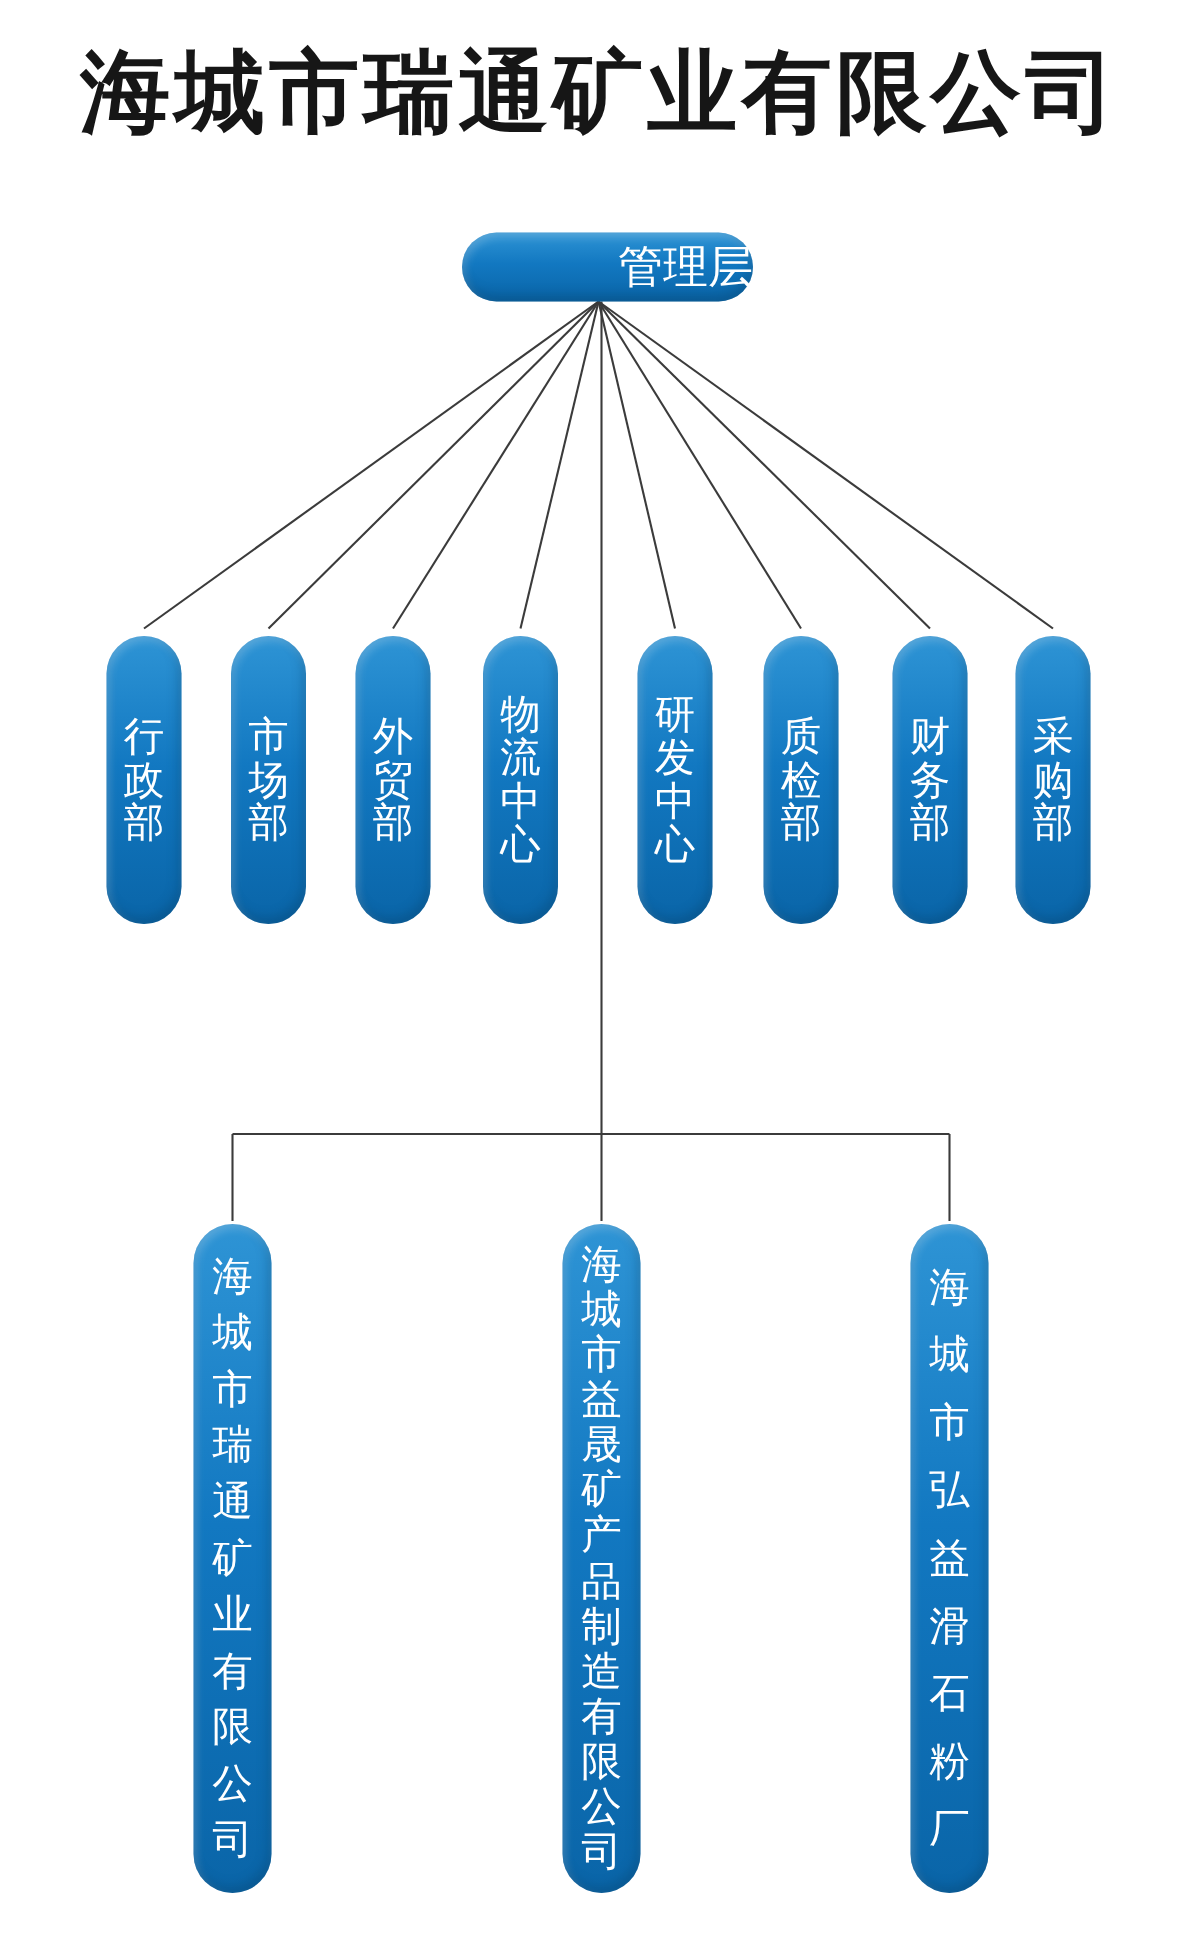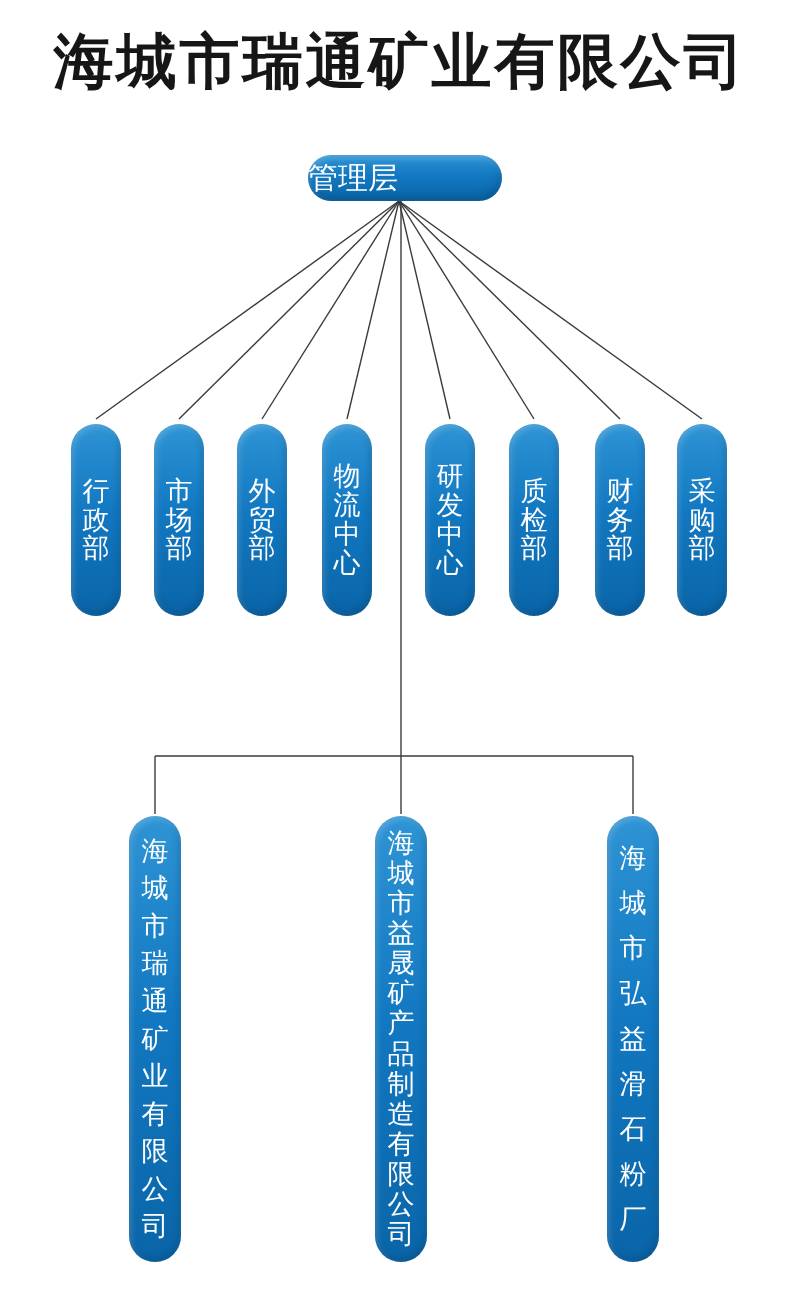--- a/index.html
+++ b/index.html
@@ -39,21 +39,21 @@
     stroke: #3b3b3b;
     stroke-width: 1.4;
   }
   .pill {
     position: absolute;
     color: #ffffff;
     background: linear-gradient(180deg, #2e94d5 0%, #1278c1 45%, #0a65a8 100%);
     border-radius: 27px;
     display: flex;
     align-items: center;
-    justify-content: flex-start;
+    justify-content: flex-end;
     box-shadow: inset -2px -4px 7px rgba(6, 62, 104, 0.35),
                 inset 2px 3px 6px rgba(255, 255, 255, 0.22);
   }
   .mgmt {
     left: 308px;
     top: 155px;
     width: 194px;
     height: 46px;
     border-radius: 23px;
     font-size: 30px;

